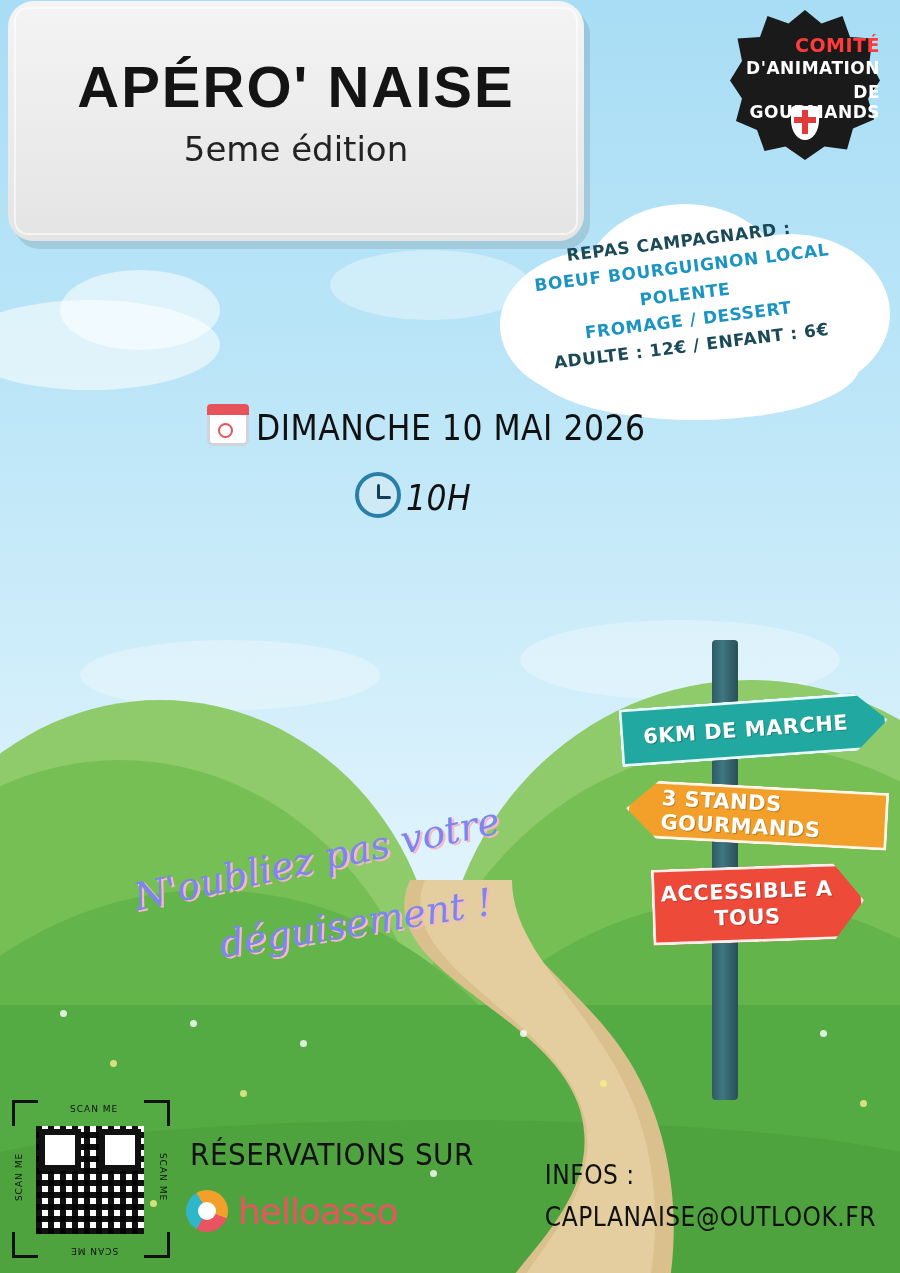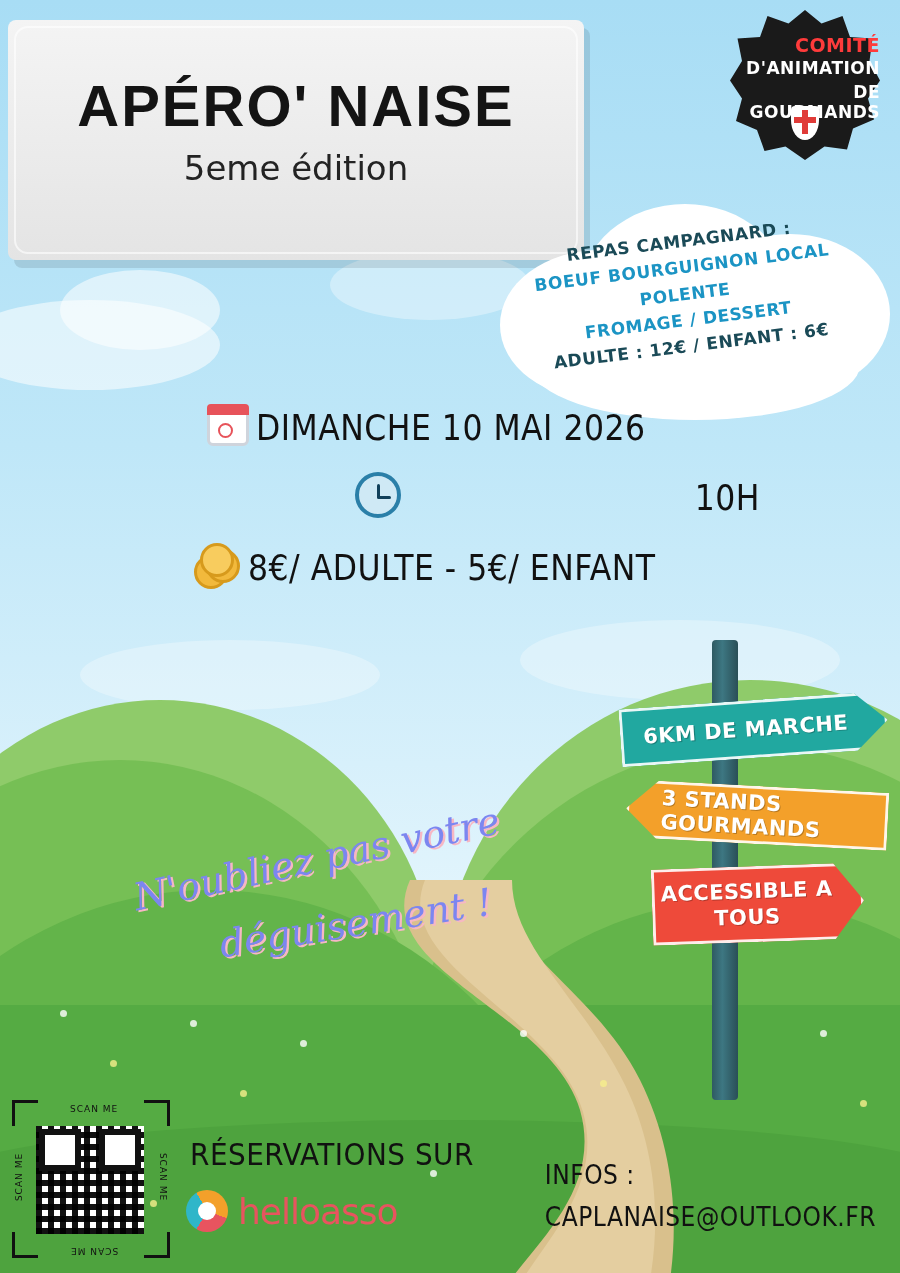--- a/index.html
+++ b/index.html
@@ -67,26 +67,26 @@
     background: #ffffff;
     border-radius: 50%;
     opacity: .8;
   }
   .dot.y { background: #f6ef8c; }
 
   
   .town-sign {
     position: absolute;
     left: 8px;
-    top: 20px;
+    top: 1px;
     width: 576px;
     height: 240px;
     background: #efefef;
     border: 9px solid #d8module;
-    border-radius: 8px;
+    border-radius: 26px;
     box-shadow: 6px 8px 0 rgba(0,0,0,.10);
   }
   .town-sign {
     border-color: #e03b38;
     background: linear-gradient(#f4f4f4, #e4e4e4);
   }
   .town-sign:after {
     content: "";
     position: absolute;
     inset: 6px;
@@ -212,21 +212,21 @@
     line-height: 1;
     text-align: center;
   }
   .info-row .txt {
     font-family: "DejaVu Sans Condensed", "DejaVu Sans", sans-serif;
     font-size: 35px;
     letter-spacing: .5px;
     color: #111111;
     white-space: nowrap;
   }
-  .info-row.center { justify-content: space-between; padding-left: 150px; }
+  .info-row.center { justify-content: flex-start; padding-left: 150px; font-style: italic; }
 
   
   .ic-cal {
     width: 42px; height: 42px; margin: 0 7px;
     background: #ffffff; border: 3px solid #cfd4dc; border-radius: 6px;
     position: relative; display: inline-block;
   }
   .ic-cal:before {
     content: ""; position: absolute; left: -3px; right: -3px; top: -3px; height: 11px;
     background: #e7535a; border-radius: 4px 4px 0 0;
@@ -498,24 +498,20 @@
 
   <div class="info">
     <div class="info-row">
       <div class="ico"><span class="ic-cal"></span></div>
       <div class="txt">DIMANCHE 10 MAI 2026</div>
     </div>
     <div class="info-row center">
       <div class="ico"><span class="ic-clock"></span></div>
       <div class="txt">10H</div>
     </div>
-    <div class="info-row" style="margin-left:-8px;">
-      <div class="ico"><span class="ic-coins"><i></i><i></i><i></i></span></div>
-      <div class="txt">8€/ ADULTE - 5€/ ENFANT</div>
-    </div>
   </div>
 
   <div class="post"></div>
   <div class="arrow arrow-1">
     <span>6KM DE MARCHE</span>
   </div>
   <div class="arrow arrow-2">
     <span>3 STANDS GOURMANDS</span>
   </div>
   <div class="arrow arrow-3">

